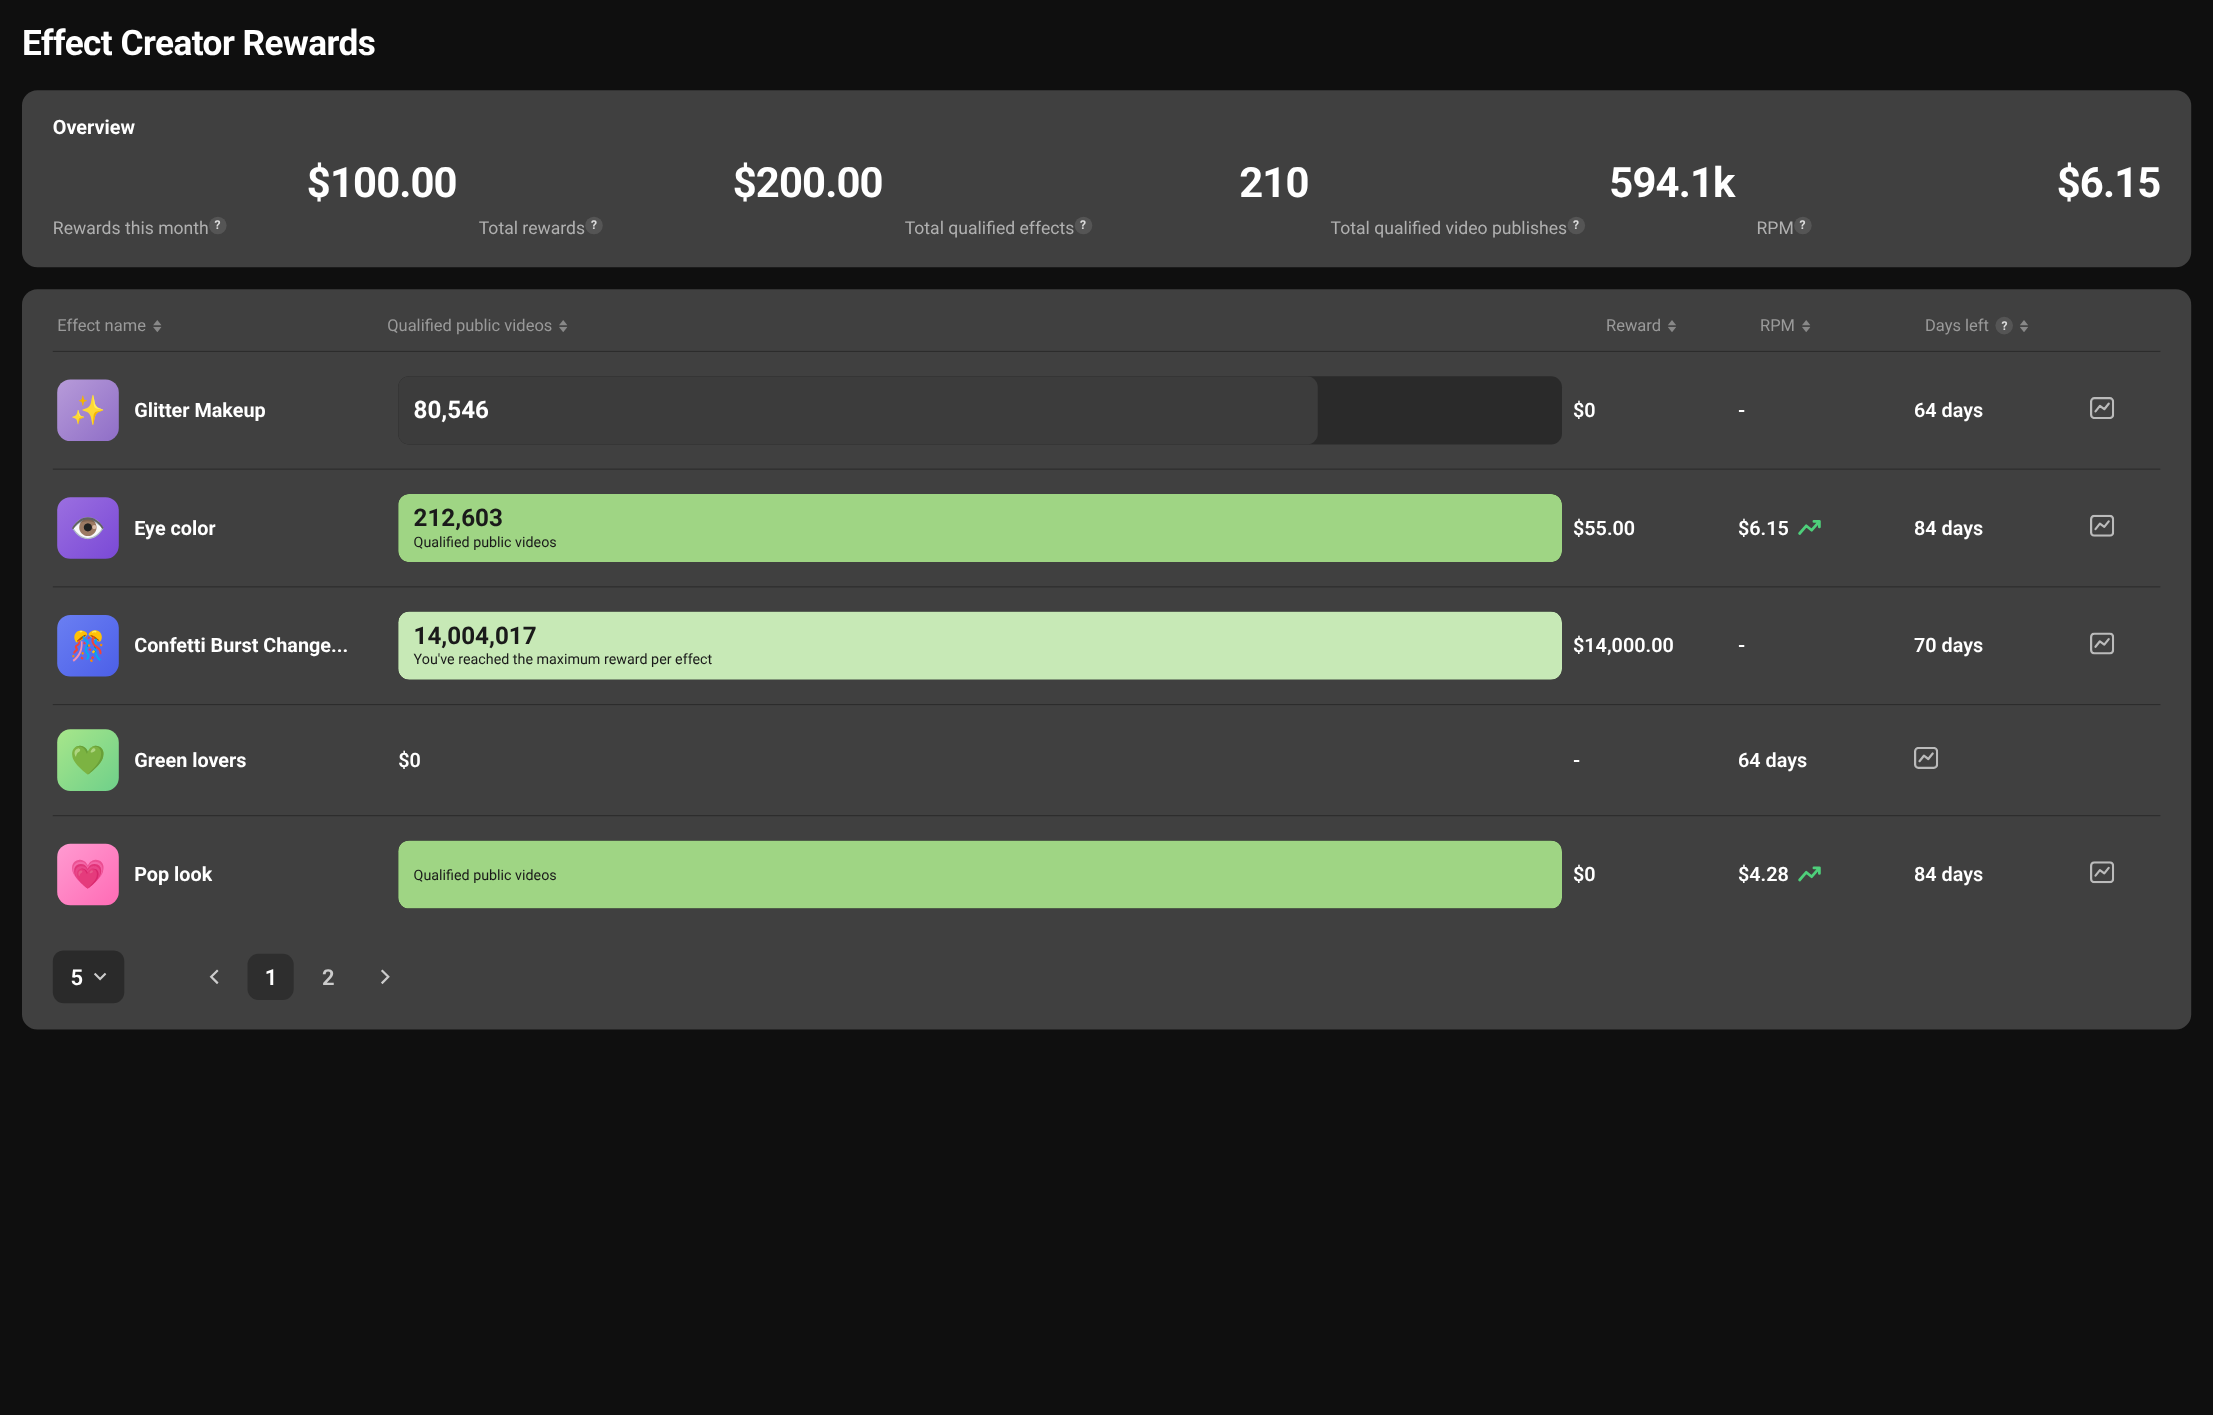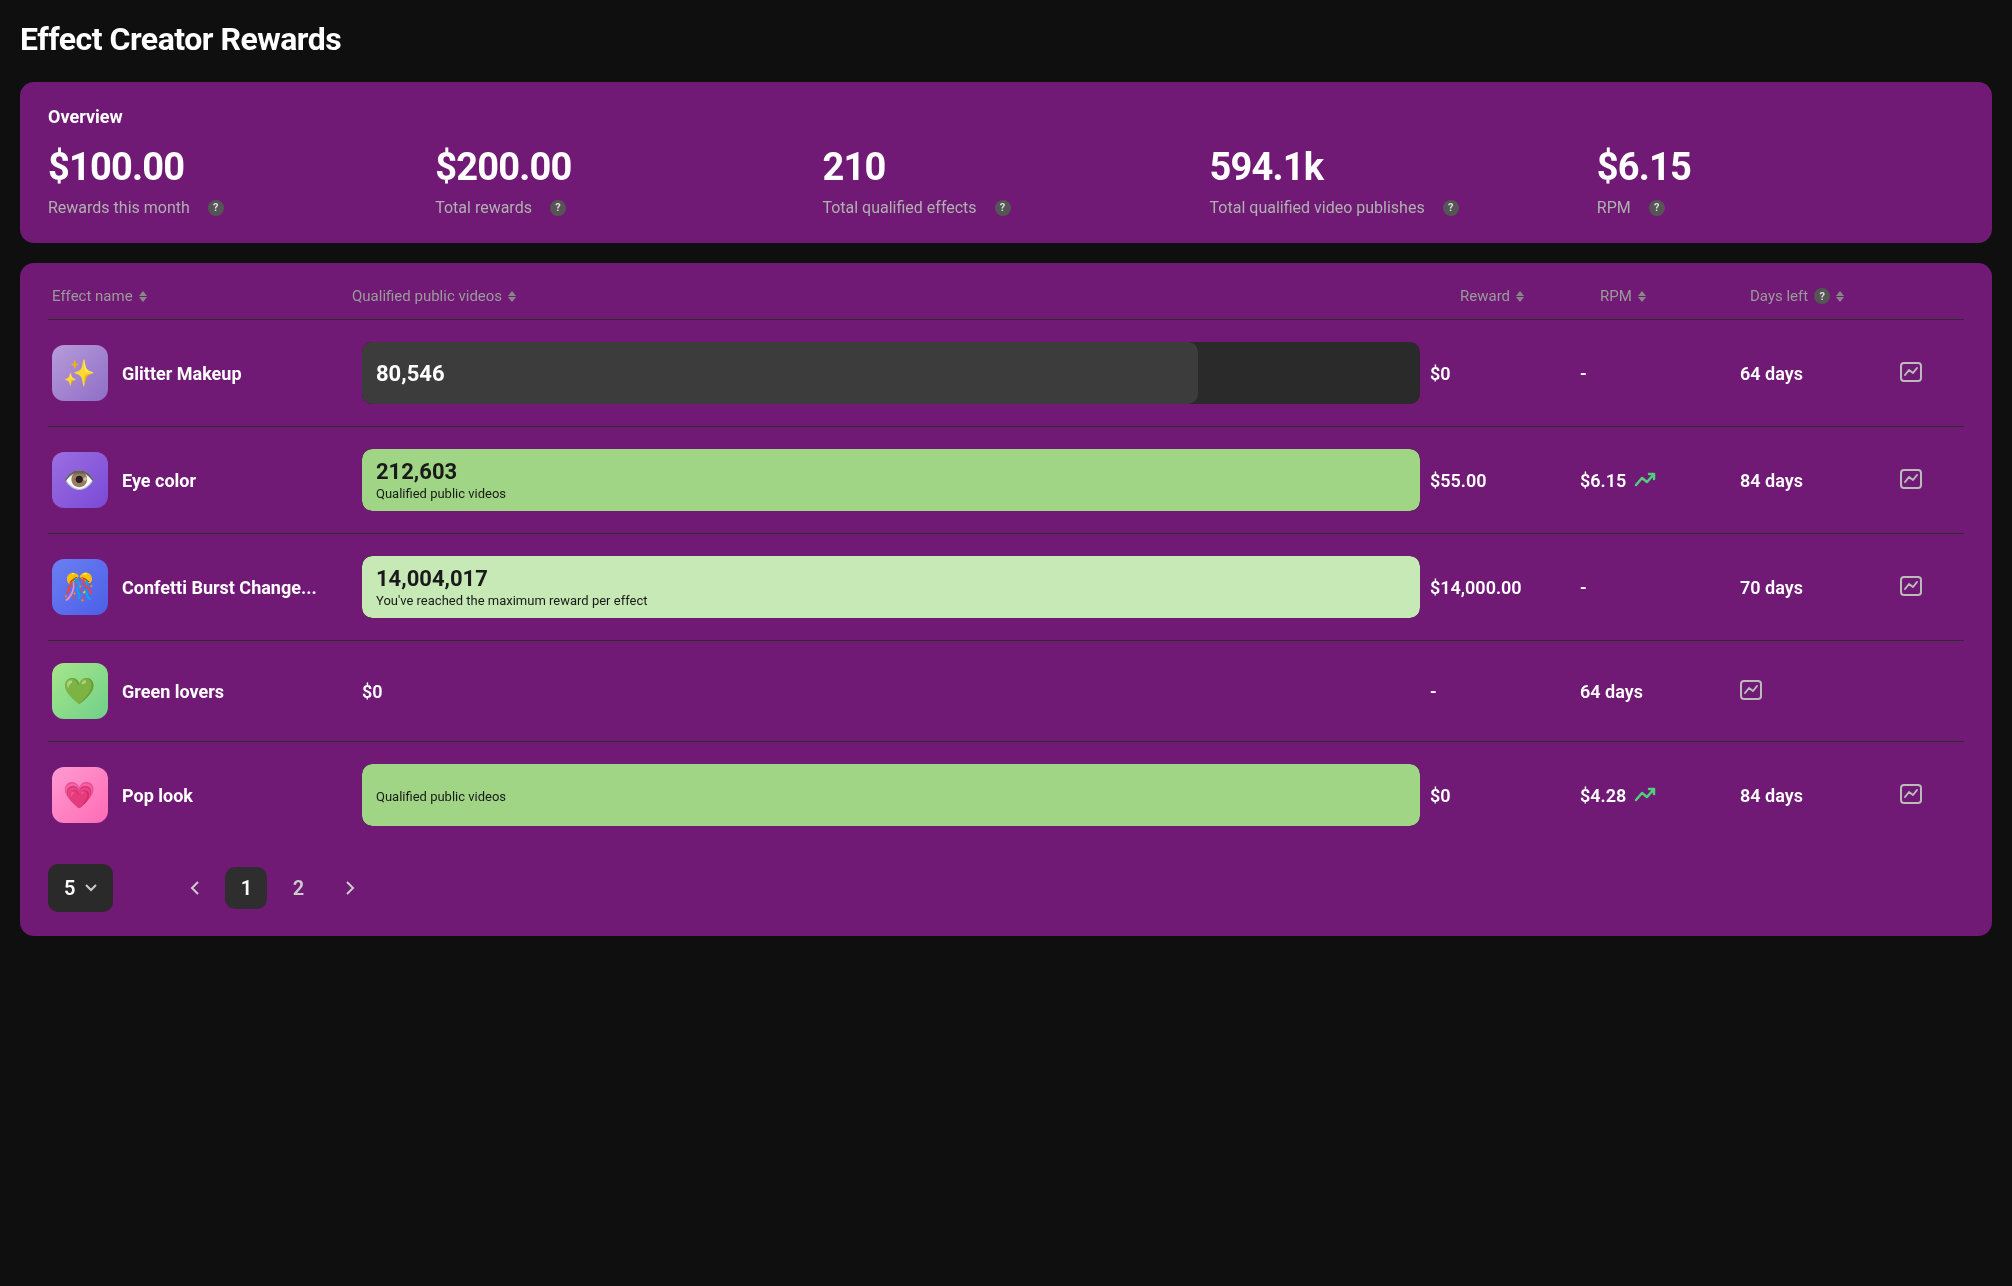--- a/index.html
+++ b/index.html
@@ -10,47 +10,47 @@
     padding: 20px;
     font-size: 14px;
   }
   .page-title {
     font-size: 32px;
     font-weight: 700;
     margin-bottom: 24px;
     letter-spacing: -0.5px;
   }
   .card {
-    background: #701a75;
+    background: #404040;
     border-radius: 14px;
     padding: 24px 28px;
     margin-bottom: 20px;
   }
   .overview-title {
     font-size: 18px;
     font-weight: 700;
     margin-bottom: 18px;
   }
   .overview-grid {
     display: grid;
     grid-template-columns: repeat(5, 1fr);
     gap: 20px;
   }
   .stat-value {
     font-size: 38px;
     font-weight: 700;
     letter-spacing: -0.8px;
     margin-bottom: 8px;
+    text-align: right;
   }
   .stat-label {
     font-size: 16px;
     color: #b0b0b0;
     display: flex;
-    align-items: center;
-    gap: 18px;
+    gap: 0;
     line-height: 1.4;
   }
   .help-icon {
     display: inline-flex;
     align-items: center;
     justify-content: center;
     width: 16px;
     height: 16px;
     border-radius: 50%;
     background: #555;

